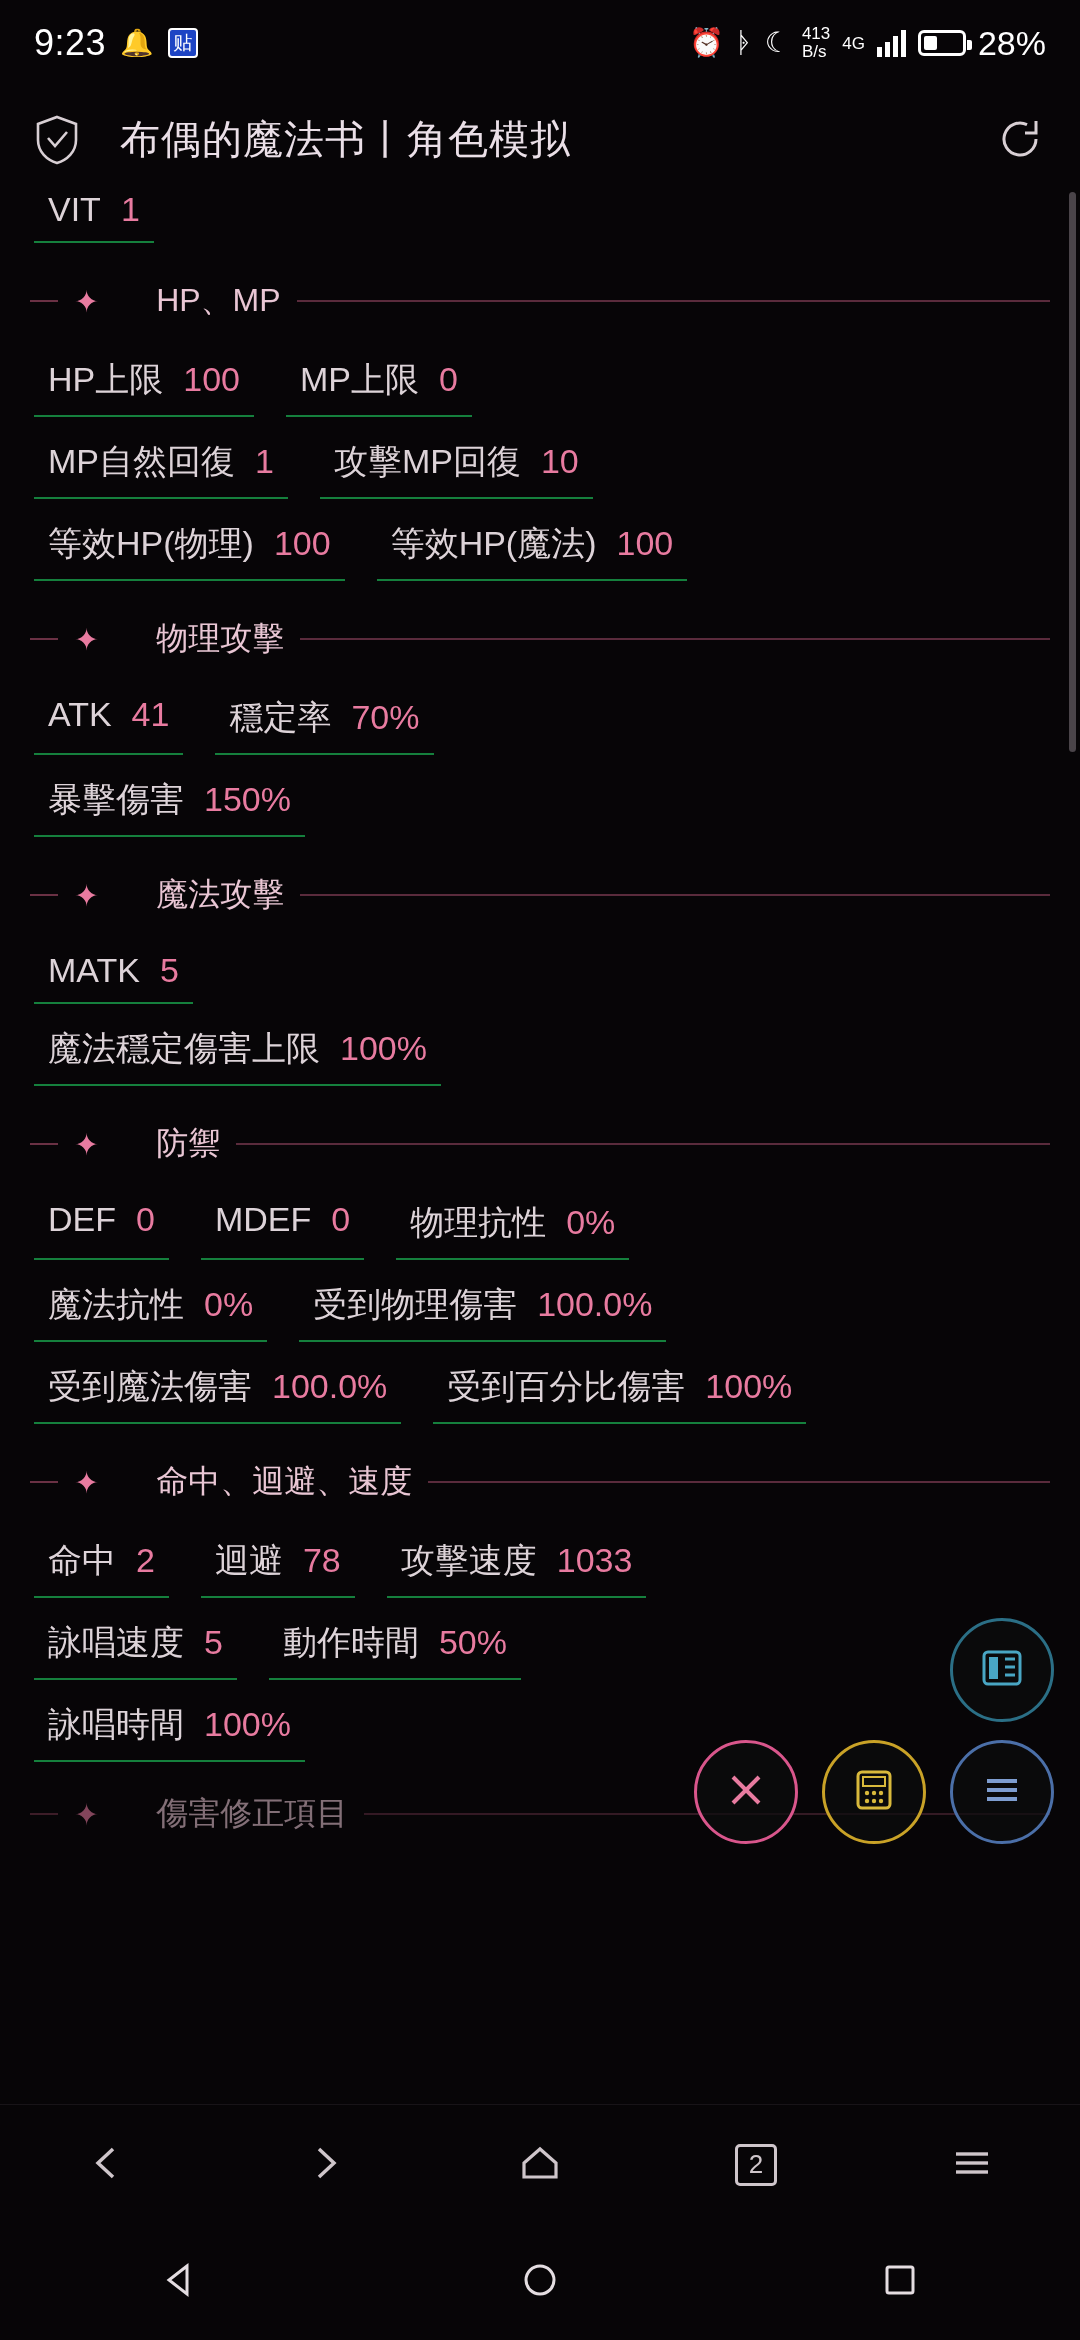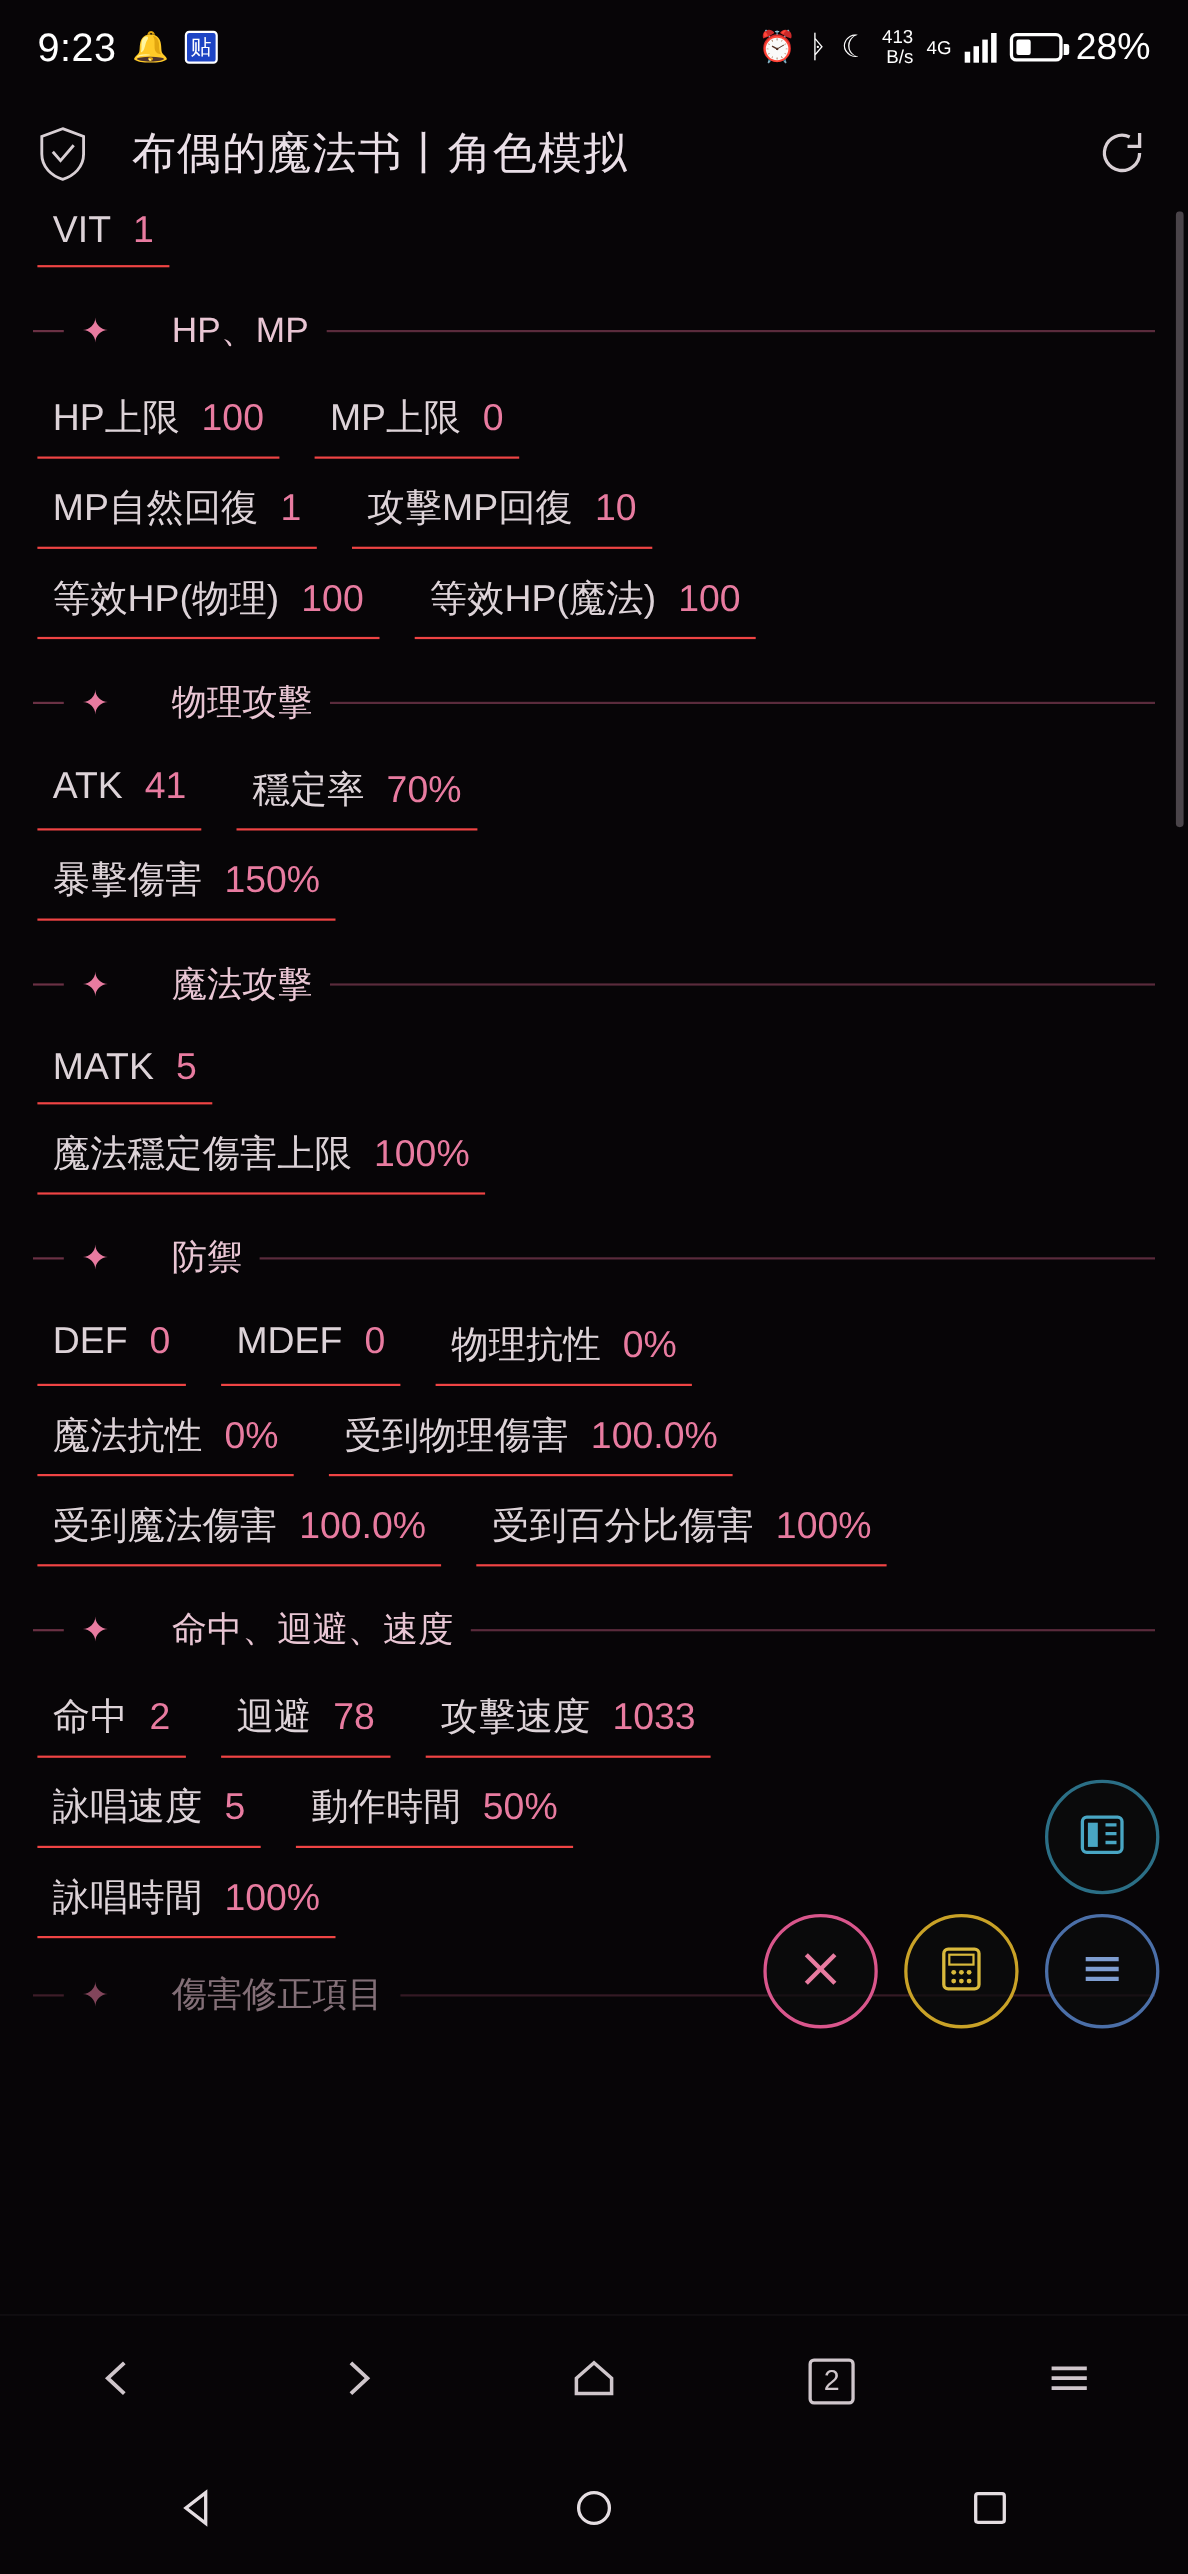--- a/index.html
+++ b/index.html
@@ -39,21 +39,21 @@
     border: 2px solid #fff;
     border-radius: 4px;
     font-size: 19px;
     display: flex; align-items: center; justify-content: center;
     background: #1d44c4;
     color: #fff;
   }
   .netspeed {
     font-size: 17px;
     line-height: 18px;
-    text-align: right;
+    text-align: left;
   }
   .net4g { font-size: 17px; line-height: 17px; text-align: center; }
   .bars {
     display: inline-flex; align-items: flex-end; gap: 3px; height: 28px;
   }
   .bars i { width: 5px; background: #fff; display: block; }
   .bars i:nth-child(1) { height: 10px; }
   .bars i:nth-child(2) { height: 15px; }
   .bars i:nth-child(3) { height: 21px; }
   .bars i:nth-child(4) { height: 27px; }
@@ -111,21 +111,21 @@
     display: flex;
     flex-wrap: nowrap;
     gap: 32px;
     padding: 0 34px;
     margin-bottom: 14px;
   }
   .field {
     display: flex;
     align-items: baseline;
     gap: 20px;
-    border-bottom: 2px solid #ef4444;
+    border-bottom: 2px solid #15803d;
     padding: 8px 14px 12px 14px;
   }
   .f-label {
     font-size: 34px;
     color: #ddd3d8;
     white-space: nowrap;
   }
   .f-value {
     font-size: 34px;
     color: #e87ba0;

